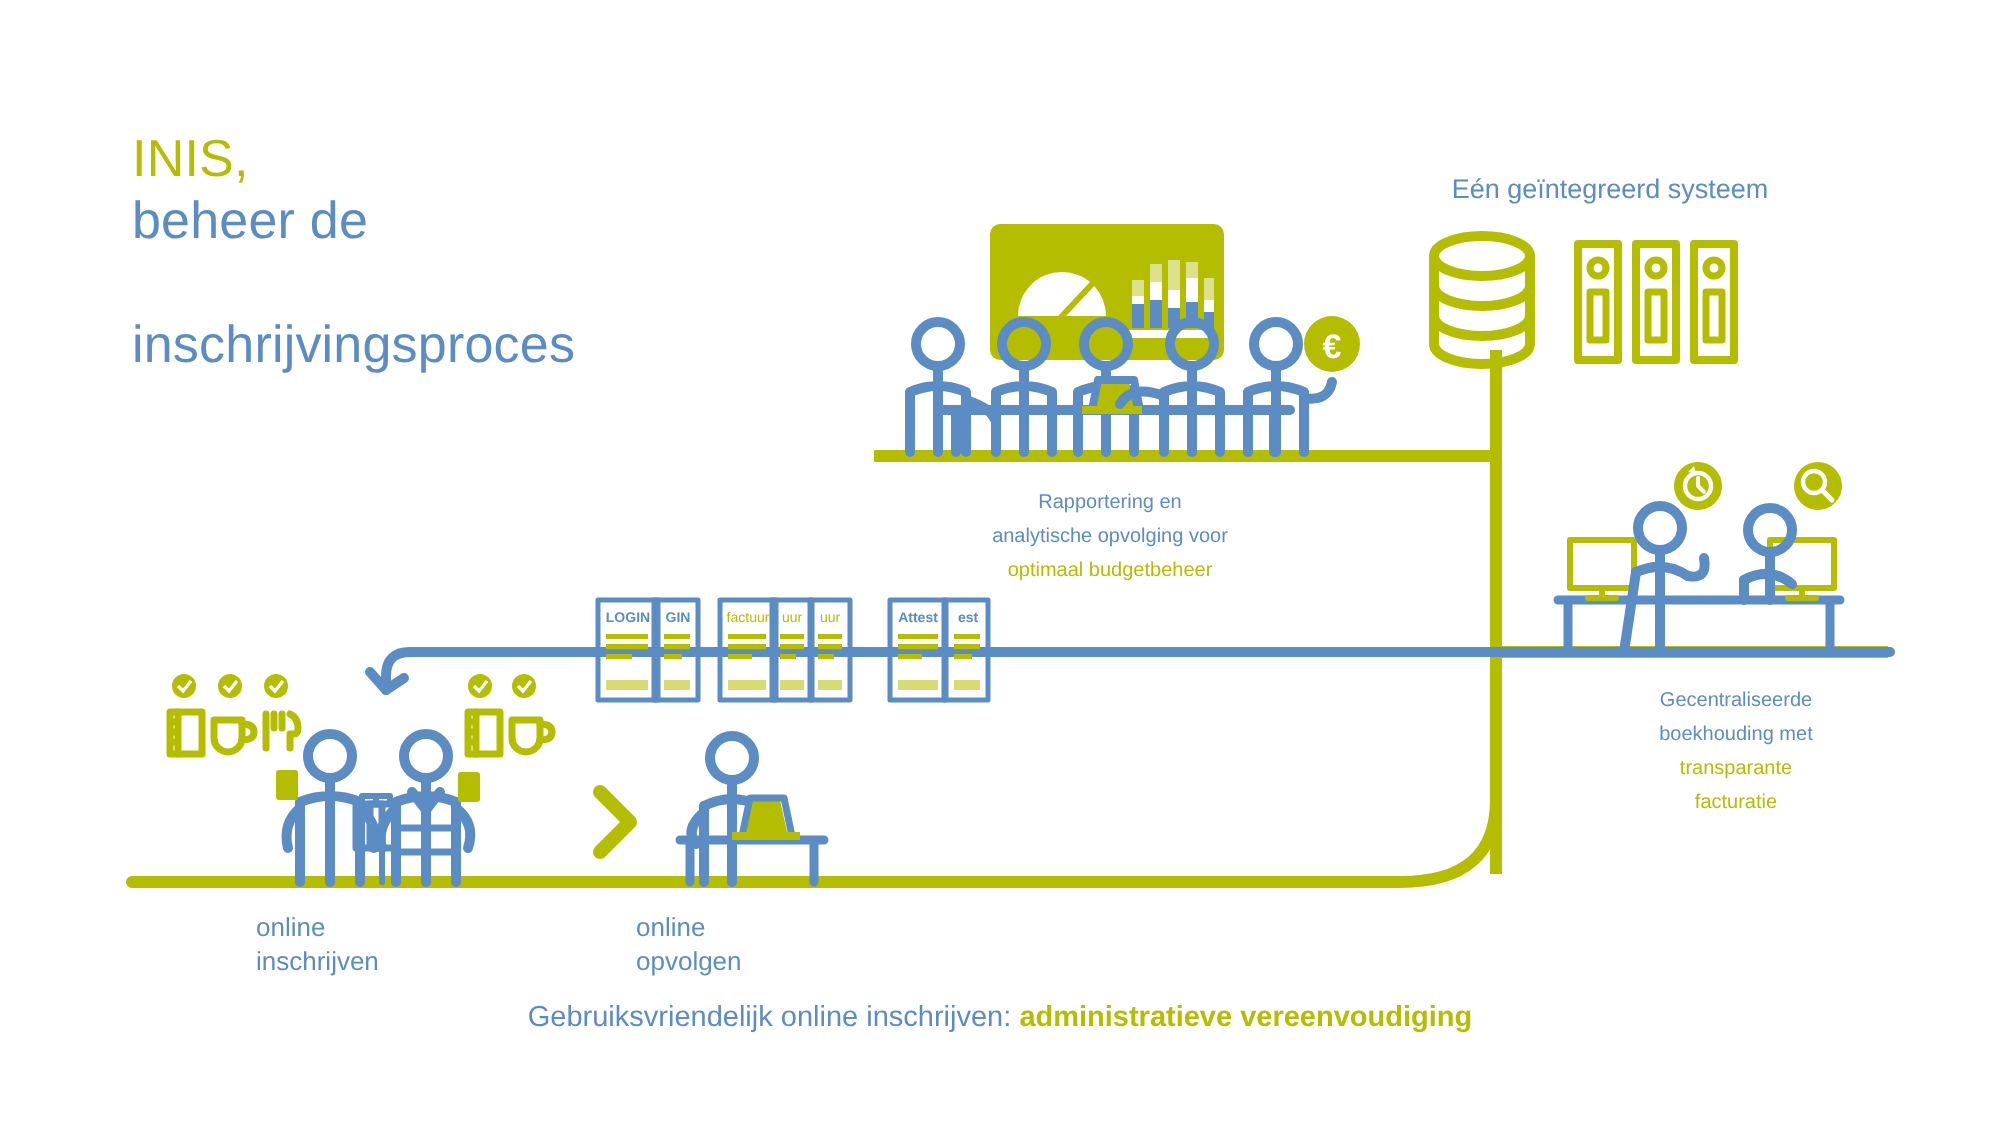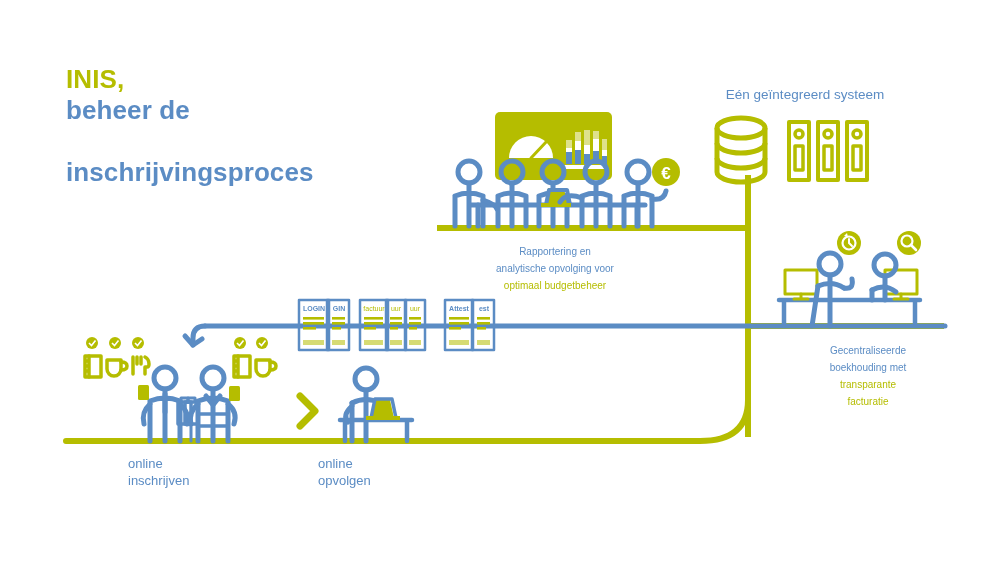--- a/index.html
+++ b/index.html
@@ -3,21 +3,21 @@
 <meta charset="utf-8">
 <style>
   html,body{margin:0;padding:0;background:#ffffff;}
   body{width:1000px;height:563px;overflow:hidden;
        font-family:"Liberation Sans","DejaVu Sans",sans-serif;}
   #stage{position:relative;width:1000px;height:563px;background:#fff;}
   #art{position:absolute;left:0;top:0;width:1000px;height:563px;}
   .txt{position:absolute;}
 
   
-  #headline{left:66px;top:64px;width:360px;font-size:26px;font-weight:bold;
+  #headline{left:66px;top:64px;width:360px;font-size:26px;font-weight:normal;
             line-height:31px;color:#5b8cc4;letter-spacing:.1px;}
   #headline .accent{color:#b5bd00;}
 
   
   .cap{font-size:10px;line-height:17px;color:#5b8cc4;text-align:center;}
   .cap .b{color:#b5bd00;font-weight:normal;}
   #cap-report{left:435px;top:243px;width:240px;}
   #cap-central{left:768px;top:342px;width:200px;}
   #cap-system{left:690px;top:86px;width:230px;font-size:13.5px;color:#5b8cc4;
               text-align:center;}
@@ -356,14 +356,17 @@
 <div class="txt glab" id="lab-inschrijven">
   <span>online</span><br>
   <span>inschrijven</span>
 </div>
 
 <div class="txt glab" id="lab-opvolgen">
   <span>online</span><br>
   <span>opvolgen</span>
 </div>
 
+<div class="txt" id="footer">
+  <span>Gebruiksvriendelijk online inschrijven: </span><span class="b">administratieve vereenvoudiging</span>
+</div>
 
 </div>
 
 </body></html>

